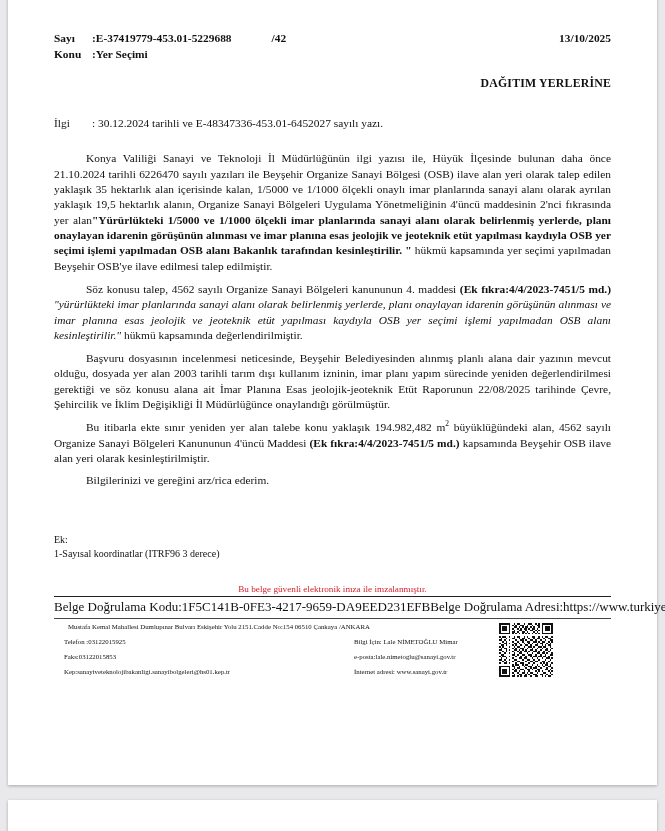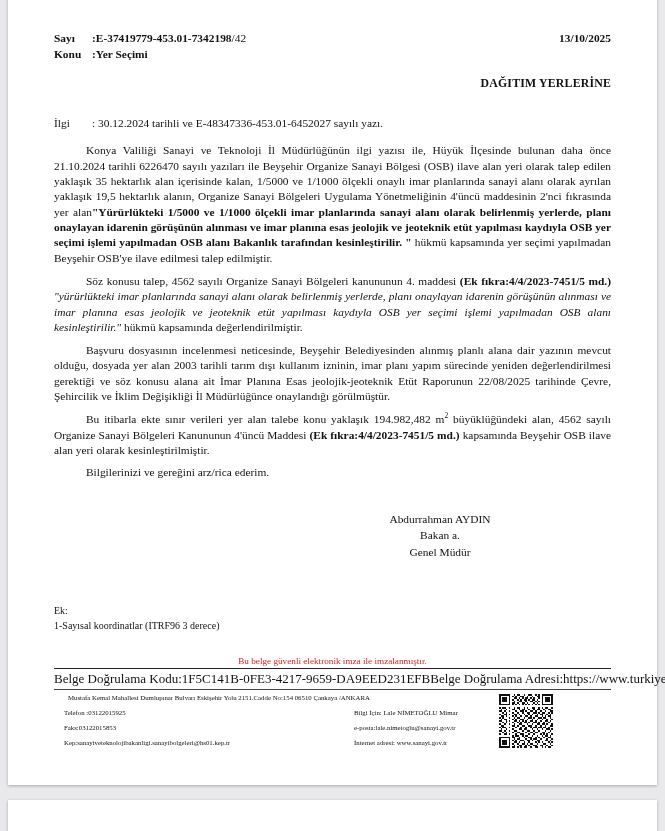--- a/index.html
+++ b/index.html
@@ -55,21 +55,21 @@
     position: relative;
     font-weight: bold;
     font-size: 11.4px;
     line-height: 1.42;
     white-space: nowrap;
   }
   .meta-label {
     display: inline-block;
     width: 38px;
   }
-  .meta-suffix { font-weight: normal; }
+  .meta-suffix { font-weight: bold; margin-left: 40px; }
   .meta-date {
     position: absolute;
     right: 0;
     top: 0;
     font-weight: bold;
   }
   .addressee {
     text-align: right;
     font-weight: bold;
     font-size: 11.8px;
@@ -187,54 +187,49 @@
   <div class="page page-1">
 
     <div class="masthead">
       
       
     </div>
 
     <div class="doc-body">
 
       <div class="meta-row">
-        <span class="meta-label">Sayı</span><span>:E-37419779-453.01-7342198</span><span class="meta-suffix">/42</span>
+        <span class="meta-label">Sayı</span><span>:E-37419779-453.01-5229688</span><span class="meta-suffix">/42</span>
         <span class="meta-date">13/10/2025</span>
       </div>
       <div class="meta-row">
         <span class="meta-label">Konu</span><span>:Yer Seçimi</span>
       </div>
 
       <div class="addressee">DAĞITIM YERLERİNE</div>
 
       <div class="ref-row">
         <span class="ref-label">İlgi</span><span>: 30.12.2024 tarihli ve E-48347336-453.01-6452027 sayılı yazı.</span>
       </div>
 
-      <div class="para" style="margin-top:12px">
+      <div class="para" style="margin-top:20px">
         <span>Konya Valiliği Sanayi ve Teknoloji İl Müdürlüğünün ilgi yazısı ile, Hüyük İlçesinde bulunan daha önce 21.10.2024 tarihli 6226470 sayılı yazıları ile Beyşehir Organize Sanayi Bölgesi (OSB) ilave alan yeri olarak talep edilen yaklaşık 35 hektarlık alan içerisinde kalan, 1/5000 ve 1/1000 ölçekli onaylı imar planlarında sanayi alanı olarak ayrılan yaklaşık 19,5 hektarlık alanın,  Organize Sanayi Bölgeleri Uygulama Yönetmeliğinin 4'üncü maddesinin 2'nci fıkrasında yer alan</span><span class="b">"Yürürlükteki 1/5000 ve 1/1000 ölçekli imar planlarında sanayi alanı olarak belirlenmiş yerlerde, planı onaylayan idarenin görüşünün alınması ve imar planına esas jeolojik ve jeoteknik etüt yapılması kaydıyla OSB yer seçimi işlemi yapılmadan OSB alanı Bakanlık tarafından kesinleştirilir. "</span><span> hükmü kapsamında yer seçimi yapılmadan Beyşehir OSB'ye ilave edilmesi talep edilmiştir.</span>
       </div>
 
       <div class="para">
         <span>Söz konusu talep, 4562 sayılı Organize Sanayi Bölgeleri kanununun 4. maddesi </span><span class="b">(Ek fıkra:4/4/2023-7451/5 md.)</span><span class="i"> "yürürlükteki imar planlarında sanayi alanı olarak belirlenmiş yerlerde, planı onaylayan idarenin görüşünün alınması ve imar planına esas jeolojik ve jeoteknik etüt yapılması kaydıyla OSB yer seçimi işlemi yapılmadan OSB alanı kesinleştirilir."</span><span> hükmü kapsamında değerlendirilmiştir.</span>
       </div>
 
       <div class="para">Başvuru dosyasının incelenmesi neticesinde, Beyşehir Belediyesinden alınmış planlı alana dair yazının mevcut olduğu, dosyada yer alan 2003 tarihli tarım dışı kullanım izninin, imar planı yapım sürecinde yeniden değerlendirilmesi gerektiği ve söz konusu alana ait İmar Planına Esas jeolojik-jeoteknik Etüt Raporunun 22/08/2025 tarihinde Çevre, Şehircilik ve İklim Değişikliği İl Müdürlüğünce onaylandığı görülmüştür.</div>
 
       <div class="para">
-        <span>Bu itibarla ekte sınır verileri yer alan talebe konu yaklaşık 194.982,482 m</span><sup>2</sup><span> büyüklüğündeki alan, 4562 sayılı Organize Sanayi Bölgeleri Kanununun 4'üncü Maddesi </span><span class="b">(Ek fıkra:4/4/2023-7451/5 md.)</span><span> kapsamında Beyşehir OSB ilave alan yeri olarak kesinleştirilmiştir.</span>
+        <span>Bu itibarla ekte sınır yeniden yer alan talebe konu yaklaşık 194.982,482 m</span><sup>2</sup><span> büyüklüğündeki alan, 4562 sayılı Organize Sanayi Bölgeleri Kanununun 4'üncü Maddesi </span><span class="b">(Ek fıkra:4/4/2023-7451/5 md.)</span><span> kapsamında Beyşehir OSB ilave alan yeri olarak kesinleştirilmiştir.</span>
       </div>
 
       <div class="para closing">Bilgilerinizi ve gereğini arz/rica ederim.</div>
 
-      <div class="signature">
-        <div>Abdurrahman AYDIN</div>
-        <div>Bakan a.</div>
-        <div>Genel Müdür</div>
-      </div>
 
       <div class="ek">
         <div>Ek:</div>
         <div>1-Sayısal koordinatlar (ITRF96 3 derece)</div>
       </div>
 
       <div class="footer">
         <div class="esig">Bu belge güvenli elektronik imza ile imzalanmıştır.</div>
         <div class="rule"></div>
         <div class="verify">

